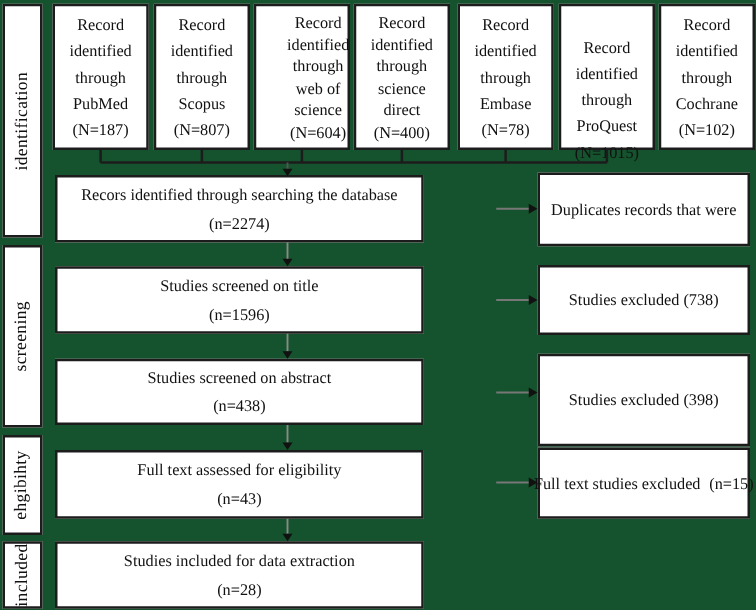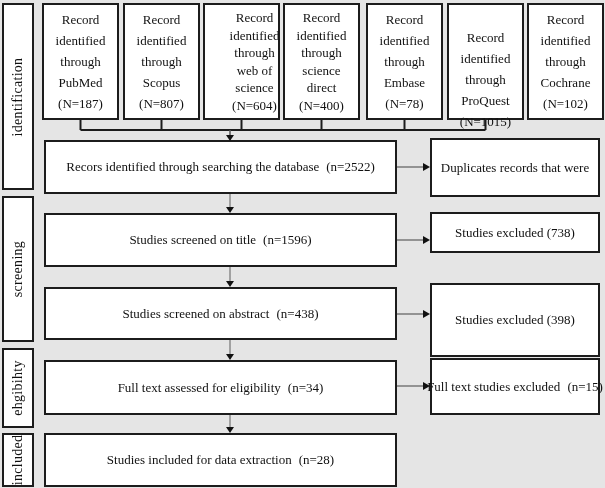--- a/index.html
+++ b/index.html
@@ -1,19 +1,19 @@
 <!DOCTYPE html>
 <html><head>
 <meta charset="utf-8">
 <style>
   html,body{margin:0;padding:0;background:#ffffff;}
   #figure{
     position:relative;
     width:605px;height:488px;
-    background:#e5e5e5;
+    background:#14532d;
     font-family:"Liberation Serif","DejaVu Serif",serif;
     color:#111;
     overflow:hidden;
   }
   .box{
     position:absolute;
     box-sizing:border-box;
     border:2px solid #1c1c1c;
     background:#fff;
     display:flex;
@@ -35,22 +35,22 @@
   .src{
     top:3px;height:117px;width:77px;
     font-size:13px;
     line-height:21px;
     padding:2px 3px;
     flex-direction:column;
   }
   .src.tight{line-height:17.5px;}
   
   .flow{
-    left:44px;width:353px;
-    flex-direction:row;
+    left:44px;width:295px;
+    flex-direction:column;
     font-size:13px;
     gap:7px;
     padding:2px 6px;
   }
   
   .excl{
     left:430px;width:170px;
     flex-direction:row;
     font-size:13px;
     gap:7px;
@@ -94,43 +94,43 @@
     </div>
   <div class="box src" style="left:447px">
       <span style="display: block; margin-top: 36px;">Record identified through ProQuest (N=1015)</span>
     </div>
   <div class="box src" style="left:527px">
       <span style="display: block;">Record identified through Cochrane (N=102)</span>
     </div>
 
   <div class="box flow" style="top:140px;height:54px">
     <span>Recors identified through searching the database</span>
-    <span>(n=2522)</span>
+    <span>(n=2274)</span>
   </div>
   <div class="box flow" style="top:213px;height:54px">
     <span>Studies screened on title</span>
     <span>(n=1596)</span>
   </div>
   <div class="box flow" style="top:287px;height:53px">
     <span>Studies screened on abstract</span>
     <span>(n=438)</span>
   </div>
   <div class="box flow" style="top:360px;height:55px">
     <span>Full text assessed for eligibility</span>
-    <span>(n=34)</span>
+    <span>(n=43)</span>
   </div>
   <div class="box flow" style="top:433px;height:54px">
     <span>Studies included for data extraction</span>
     <span>(n=28)</span>
   </div>
 
   <div class="box excl" style="top:138px;height:59px">
     <span>Duplicates records that were</span>
   </div>
-  <div class="box excl" style="top:212px;height:41px">
+  <div class="box excl" style="top:212px;height:56px">
     <span>Studies excluded (738)</span>
   </div>
   <div class="box excl" style="top:283px;height:74px">
     <span>Studies excluded (398)</span>
   </div>
   <div class="box excl" style="top:358px;height:57px">
     <span>Full text studies excluded</span>
     <span>(n=15)</span>
   </div>
 

